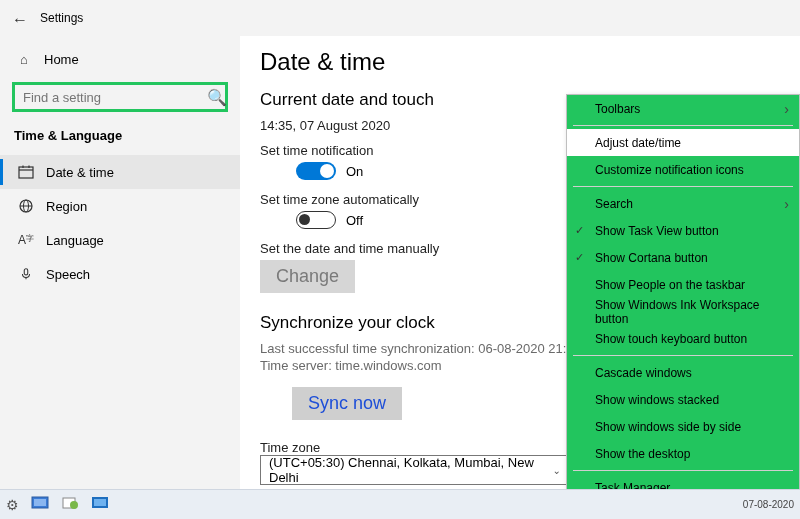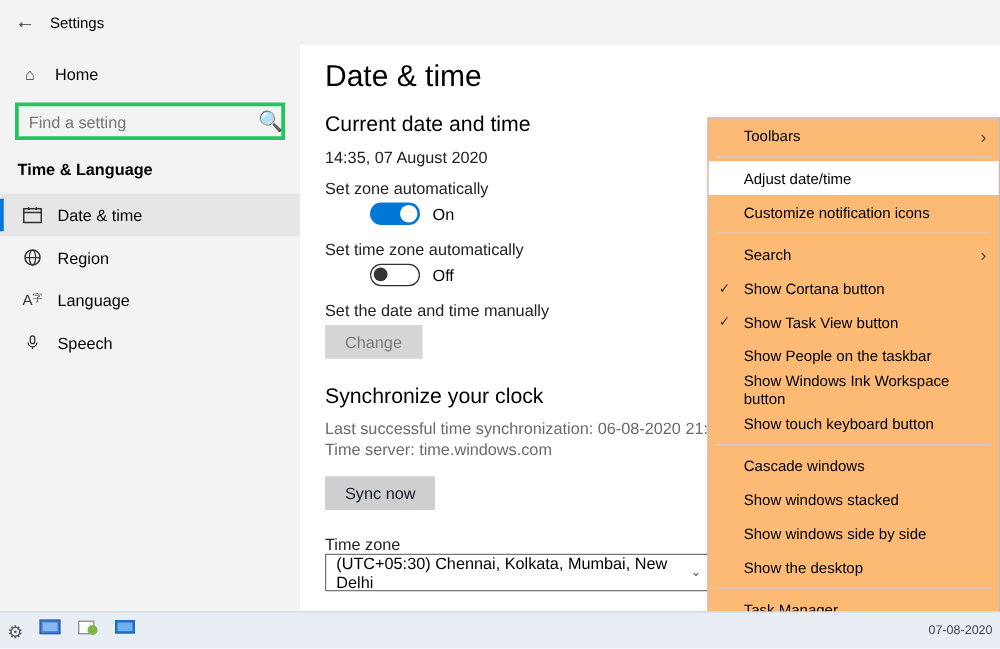--- a/index.html
+++ b/index.html
@@ -25,29 +25,29 @@
   .line { font-size: 13px; color: #222; margin-bottom: 10px; }
   .sub { font-size: 13px; color: #222; margin-top: 6px; }
   .gray { color: #6a6a6a; }
   .toggle { display: flex; align-items: center; margin-top: 4px; margin-bottom: 12px; padding-left: 36px; }
   .switch { width: 40px; height: 18px; border-radius: 9px; position: relative; margin-right: 10px; }
   .switch.on { background: #0078d7; }
   .switch.on .knob { position: absolute; right: 2px; top: 2px; width: 14px; height: 14px; background: #fff; border-radius: 50%; }
   .switch.off { background: #fff; border: 1.5px solid #333; }
   .switch.off .knob { position: absolute; left: 2px; top: 1.5px; width: 11px; height: 11px; background: #333; border-radius: 50%; }
   .tlabel { font-size: 13px; }
-  .btn { display: inline-block; background: #ccc; border: none; font-size: 13px; padding: 6px 16px; margin-top: 4px; margin-bottom: 14px; }
+  .btn { display: inline-block; background: #ccc; border: none; font-size: 18px; padding: 6px 16px; margin-top: 4px; margin-bottom: 14px; }
   .btn.disabled { color: #7a7a7a; background: #d6d6d6; }
-  .btn.enabled { color: #0f172a; background: #cfcfcf; }
+  .btn.enabled { color: #1d4ed8; background: #cfcfcf; margin-left: 32px; }
   .tz-box { border: 1px solid #777; height: 30px; display: flex; align-items: center; padding: 0 8px; font-size: 13px; width: 310px; justify-content: space-between; }
   .taskbar { height: 30px; background: #e9eef4; display: flex; align-items: center; justify-content: space-between; padding: 0 6px; border-top: 1px solid #cfd6e0; }
   .tb-left { display: flex; align-items: center; gap: 12px; }
   .tb-right { font-size: 10px; color: #444; }
   
-  .ctx { position: absolute; top: 58px; right: 0; width: 234px; background: #fdba74; border: 1px solid #bfbfbf; box-shadow: 2px 2px 6px rgba(0,0,0,0.2); }
+  .ctx { position: absolute; top: 58px; right: 0; width: 234px; background: #22c55e; border: 1px solid #bfbfbf; box-shadow: 2px 2px 6px rgba(0,0,0,0.2); }
   .ctx-item { display: flex; align-items: center; height: 27px; font-size: 12px; padding: 0 10px 0 28px; position: relative; }
   .ctx-item.arrow::after { content: "›"; position: absolute; right: 10px; color: #444; font-size: 14px; }
   .ctx-item.check::before { content: "✓"; position: absolute; left: 8px; color: #333; font-size: 11px; }
   .ctx-item.selected { background: #fff; }
   .ctx-sep { height: 1px; background: #cfcfcf; margin: 3px 6px; }
 </style>
 </head>
 <body>
 
 <div class="window">
@@ -99,24 +99,24 @@
               <path d="M4 8 a4 4 0 0 0 8 0" fill="none" stroke="#333" stroke-width="1.2"></path>
               <line x1="8" y1="12" x2="8" y2="14" stroke="#333" stroke-width="1.2"></line>
             </svg>
         </span>
         <span>Speech</span>
       </div>
     </div>
 
     <div class="content">
       <h1 class="page">Date &amp; time</h1>
-      <h2 class="sect">Current date and time</h2>
+      <h2 class="sect">Current date and touch</h2>
       <div class="line">14:35, 07 August 2020</div>
 
-      <div class="sub">Set zone automatically</div>
+      <div class="sub">Set time notification</div>
       <div class="toggle">
         <div class="switch on">
             <div class="knob"></div>
           </div>
         <span class="tlabel">On</span>
       </div>
 
       <div class="sub">Set time zone automatically</div>
       <div class="toggle">
         <div class="switch off">
@@ -149,24 +149,24 @@
             <span>Adjust date/time</span>
           </div>
         <div class="ctx-item">
             <span>Customize notification icons</span>
           </div>
         <div class="ctx-sep"></div>
         <div class="ctx-item arrow">
             <span>Search</span>
           </div>
         <div class="ctx-item check">
+            <span>Show Task View button</span>
+          </div>
+        <div class="ctx-item check">
             <span>Show Cortana button</span>
-          </div>
-        <div class="ctx-item check">
-            <span>Show Task View button</span>
           </div>
         <div class="ctx-item">
             <span>Show People on the taskbar</span>
           </div>
         <div class="ctx-item">
             <span>Show Windows Ink Workspace button</span>
           </div>
         <div class="ctx-item">
             <span>Show touch keyboard button</span>
           </div>

